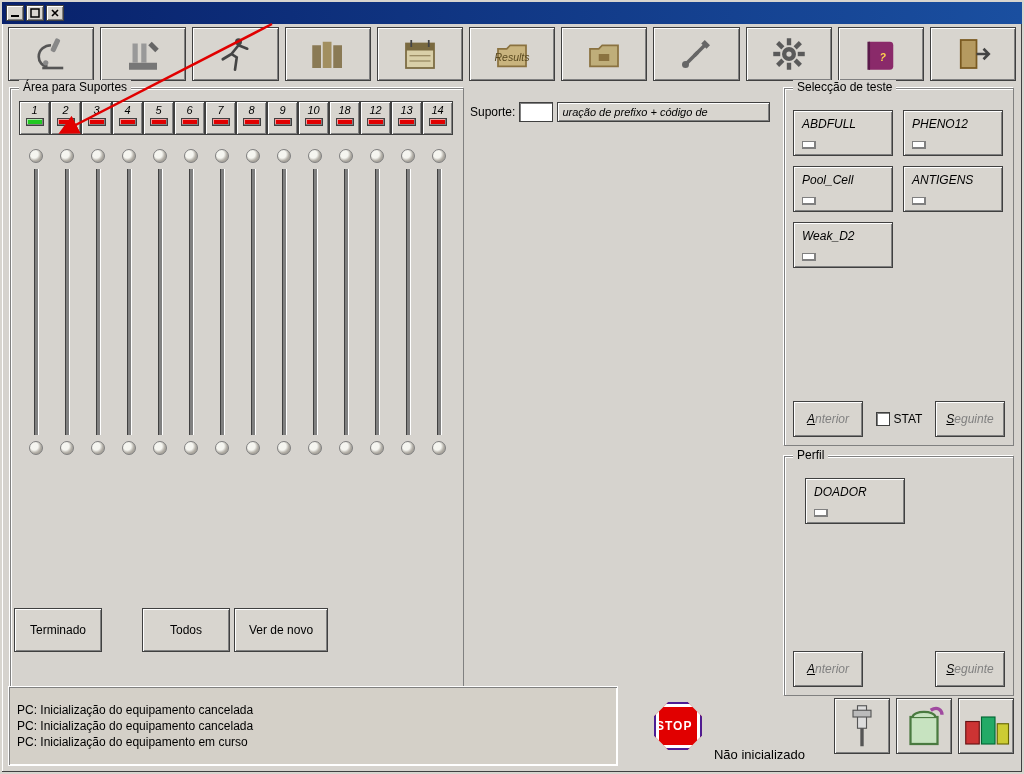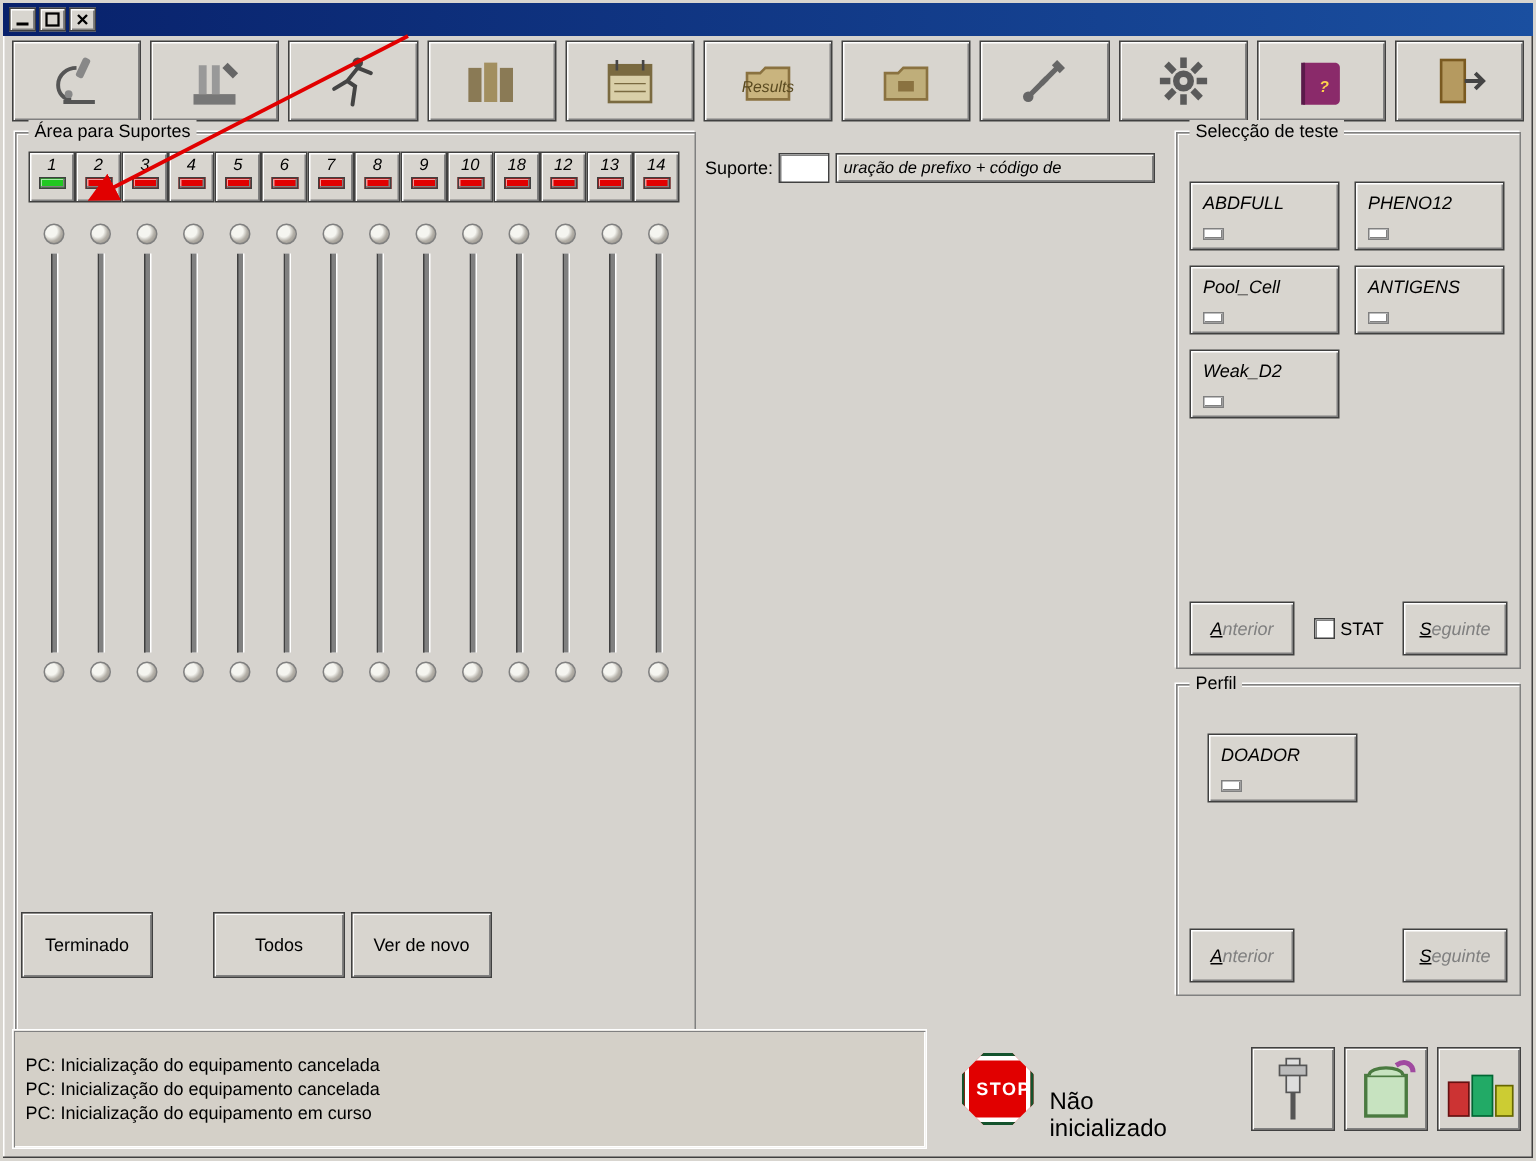--- a/index.html
+++ b/index.html
@@ -144,22 +144,22 @@
   }
   .hintfield{
     height:20px;flex:1;
     display:flex;align-items:center;padding:0 4px;
     overflow:hidden;white-space:nowrap;
     font-size:11px;
   }
 
   
   #g-tests{right:0;top:0;width:230px;height:358px;text-align:center;}
-  #g-perfil{right:0;top:368px;width:230px;height:208px;padding-left:20px;}
-  .test-grid{display:flex;flex-wrap:wrap;gap:10px;margin-top:22px;}
+  #g-perfil{right:0;top:368px;width:230px;height:240px;padding-left:20px;}
+  .test-grid{display:flex;flex-wrap:wrap;gap:10px;margin-top:11px;}
   .testbtn{
     width:100px;height:46px;position:relative;
     display:flex;align-items:flex-start;justify-content:flex-start;
     padding:6px 8px;font-size:12px;
   }
   .testbtn .mark{
     position:absolute;left:8px;bottom:6px;width:14px;height:8px;
     background:var(--btn-light);
     border:1px solid var(--btn-dark);
     box-shadow:inset -1px -1px 0 var(--btn-dark);
@@ -197,26 +197,26 @@
     width:170px;display:flex;align-items:flex-end;justify-content:flex-end;gap:8px;
     padding:4px 2px;
   }
   .stop-sign{
     width:56px;height:56px;display:flex;align-items:center;justify-content:center;
     align-self:center;
   }
   .stop-oct{
     width:48px;height:48px;background:var(--stop-red);
     clip-path:polygon(30% 0,70% 0,100% 30%,100% 70%,70% 100%,30% 100%,0 70%,0 30%);
-    display:flex;align-items:center;justify-content:flex-end;
-    border:2px solid #14532d;
+    display:flex;align-items:center;justify-content:flex-start;
+    border:2px solid #4c1d95;
     box-shadow:inset 0 0 0 3px #fff;
   }
   .stop-oct span{color:#fff;font-weight:bold;letter-spacing:1px;font-size:12px;}
-  .status-label{font-size:16px;}
+  .status-label{font-size:13px;}
   .status-icons{
     width:190px;display:flex;gap:6px;align-items:center;justify-content:flex-end;
     padding:4px 2px;
   }
   .staticon{
     width:56px;height:56px;display:flex;align-items:center;justify-content:center;
   }
 
   
   .arrow{

